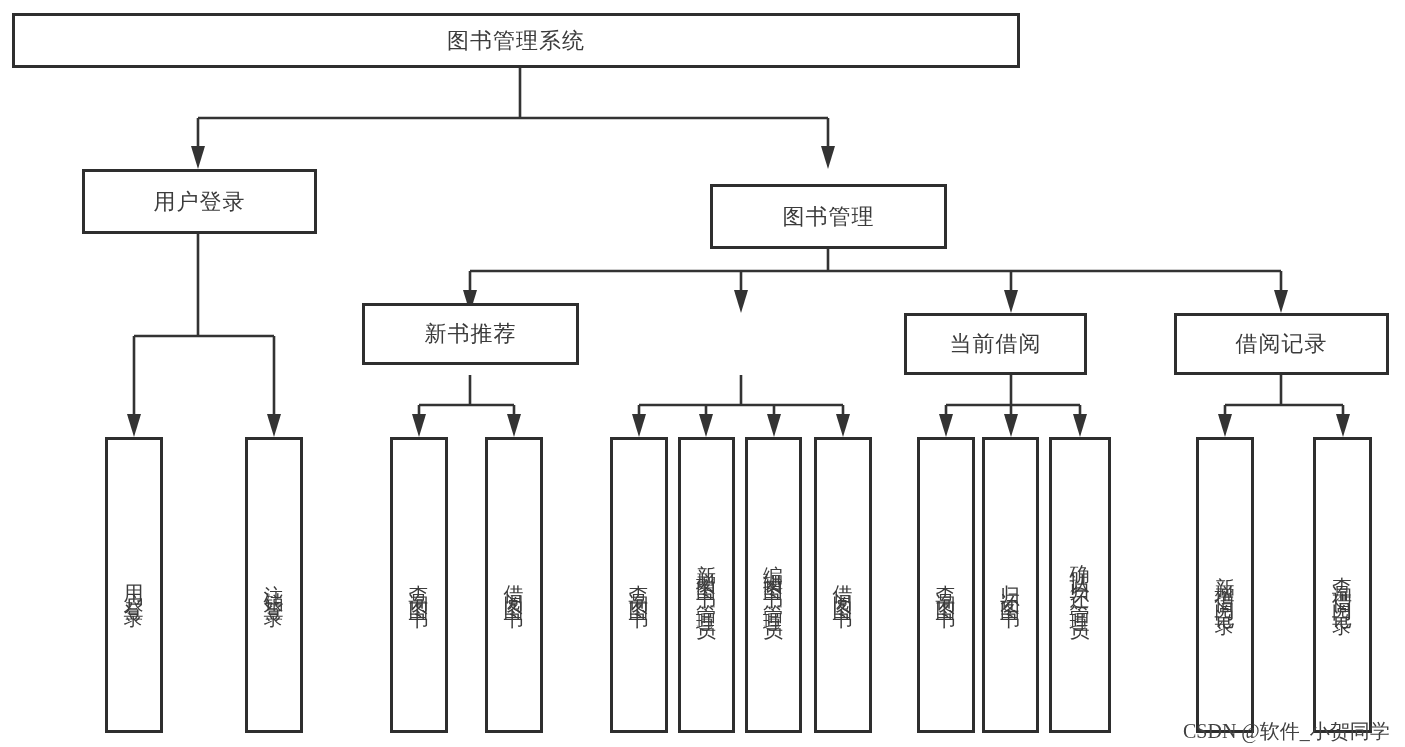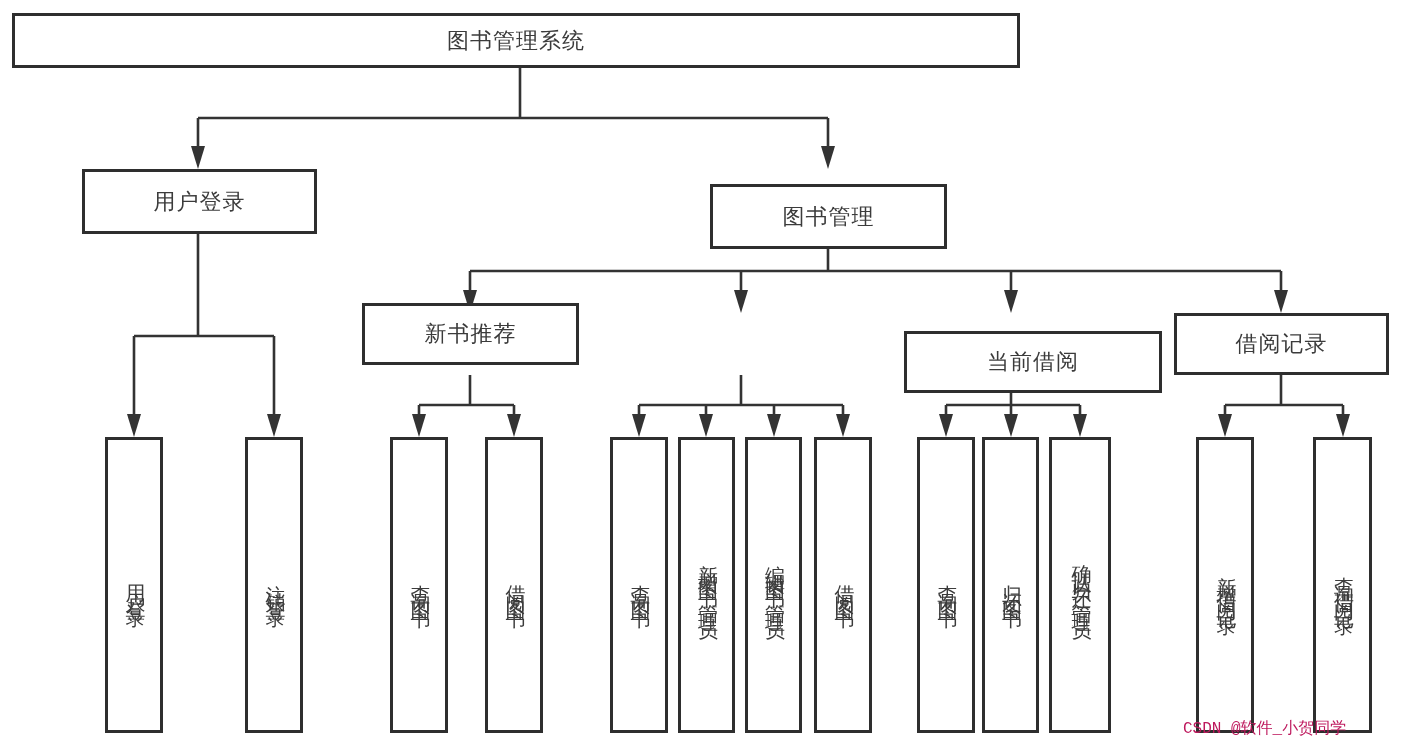--- a/index.html
+++ b/index.html
@@ -2,21 +2,21 @@
 <html><head>
 <meta charset="utf-8">
 <style>
   html, body { margin: 0; padding: 0; background: #ffffff; }
   * { box-sizing: border-box; }
   #canvas {
     position: relative;
     width: 1405px;
     height: 747px;
     background: #ffffff;
-    font-family: Liberation Mono, monospace;
+    font-family: Liberation Serif, serif;
     overflow: hidden;
   }
   #connectors {
     position: absolute;
     left: 0; top: 0;
     width: 1405px; height: 747px;
     z-index: 1;
   }
   #connectors path {
     stroke: #333333;
@@ -54,22 +54,22 @@
     font-size: 20px;
     letter-spacing: 8px;
     color: #3b3b3b;
     z-index: 2;
     line-height: 1;
   }
   #watermark {
     position: absolute;
     left: 1183px;
     top: 718px;
-    font-size: 16px;
-    color: #be185d;
+    font-size: 20px;
+    color: #404040;
     z-index: 3;
     white-space: nowrap;
   }
 </style>
 </head>
 <body>
 
 <div id="canvas">
 
   <svg id="connectors" viewBox="0 0 1405 747" xmlns="http://www.w3.org/2000/svg">
@@ -122,21 +122,21 @@
   <div class="hbox" style="left:82px; top:169px; width:235px; height:65px;">
     <span>用户登录</span>
   </div>
   <div class="hbox" style="left:710px; top:184px; width:237px; height:65px;">
     <span>图书管理</span>
   </div>
 
   <div class="hbox" style="left:362px; top:303px; width:217px; height:62px;">
     <span>新书推荐</span>
   </div>
-  <div class="hbox" style="left:904px; top:331px; width:258px; height:62px;">
+  <div class="hbox" style="left:904px; top:313px; width:183px; height:62px;">
     <span>当前借阅</span>
   </div>
   <div class="hbox" style="left:1174px; top:313px; width:215px; height:62px;">
     <span>借阅记录</span>
   </div>
 
   <div class="vbox" style="left:105px; width:58px;">
     <span>用户登录</span>
   </div>
   <div class="vbox" style="left:245px; width:58px;">

